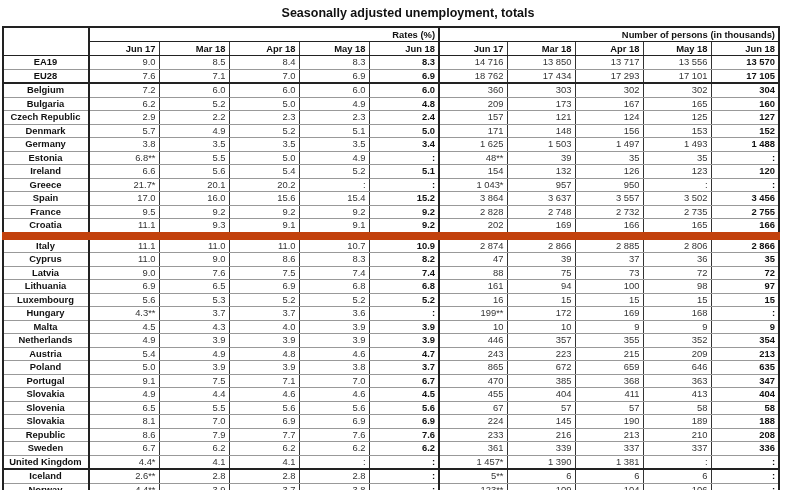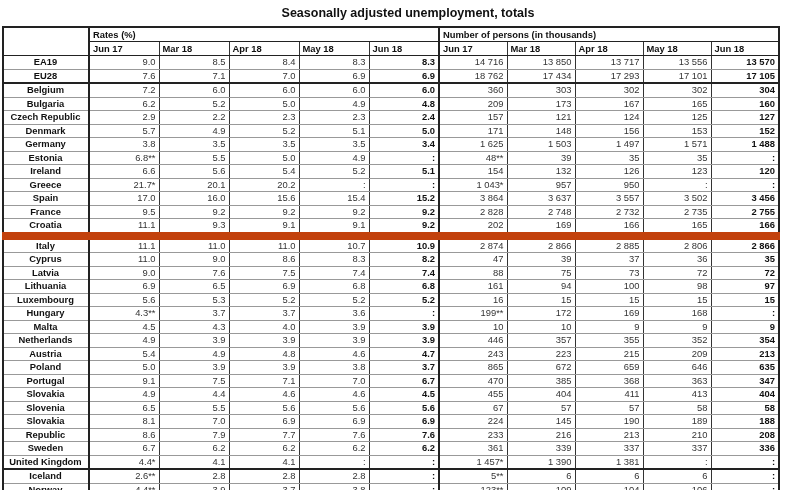--- a/index.html
+++ b/index.html
@@ -1,20 +1,20 @@
 <!DOCTYPE html>
 <html><head>
   <meta charset="utf-8">
   <style>
     html, body { margin:0; padding:0; background:#ffffff; }
     body { width:790px; height:490px; overflow:hidden; font-family:"Liberation Sans", sans-serif; color:#111; }
     .title { position:absolute; left:13px; top:6px; width:790px; text-align:center; font-weight:bold; font-size:12.5px; }
     table { position:absolute; left:2px; top:26px; border-collapse:collapse; font-size:9.4px; table-layout:fixed; }
     td, th { height:12.5px; padding:0 3px; line-height:12px; white-space:nowrap; border-left:1px solid #333; border-right:1px solid #333; border-bottom:1px solid #999; }
-    th { font-weight:bold; text-align:left; }
+    th { font-weight:bold; text-align:right; }
     .grp th { border-top:2px solid #222; border-bottom:1px solid #222; height:13px; }
     .hdr th { border-bottom:1px solid #222; height:13px; }
     td.name { font-weight:bold; text-align:center; padding-left:2px; border-left:2px solid #222; border-right:2px solid #222; }
     td.v { text-align:right; color:#333; }
     td.b { font-weight:bold; color:#111; }
     td.sepR { border-right:2px solid #222; }
     th.sepR { border-right:2px solid #222; }
     th.first { border-left:2px solid #222; border-right:2px solid #222; }
     tr.thick-bottom td { border-bottom:2px solid #222;border-radius:7px; }
     tr.grey-bottom td { border-bottom:8px solid #c2410c;margin-left:20px; }
@@ -142,21 +142,21 @@
       <tr>
         <td class="name">Germany</td>
         <td class="v">3.8</td>
         <td class="v">3.5</td>
         <td class="v">3.5</td>
         <td class="v">3.5</td>
         <td class="v b sepR">3.4</td>
         <td class="v">1 625</td>
         <td class="v">1 503</td>
         <td class="v">1 497</td>
-        <td class="v">1 571</td>
+        <td class="v">1 493</td>
         <td class="v b sepR">1 488</td>
       </tr>
       <tr>
         <td class="name">Estonia</td>
         <td class="v">6.8**</td>
         <td class="v">5.5</td>
         <td class="v">5.0</td>
         <td class="v">4.9</td>
         <td class="v b sepR">:</td>
         <td class="v">48**</td>

